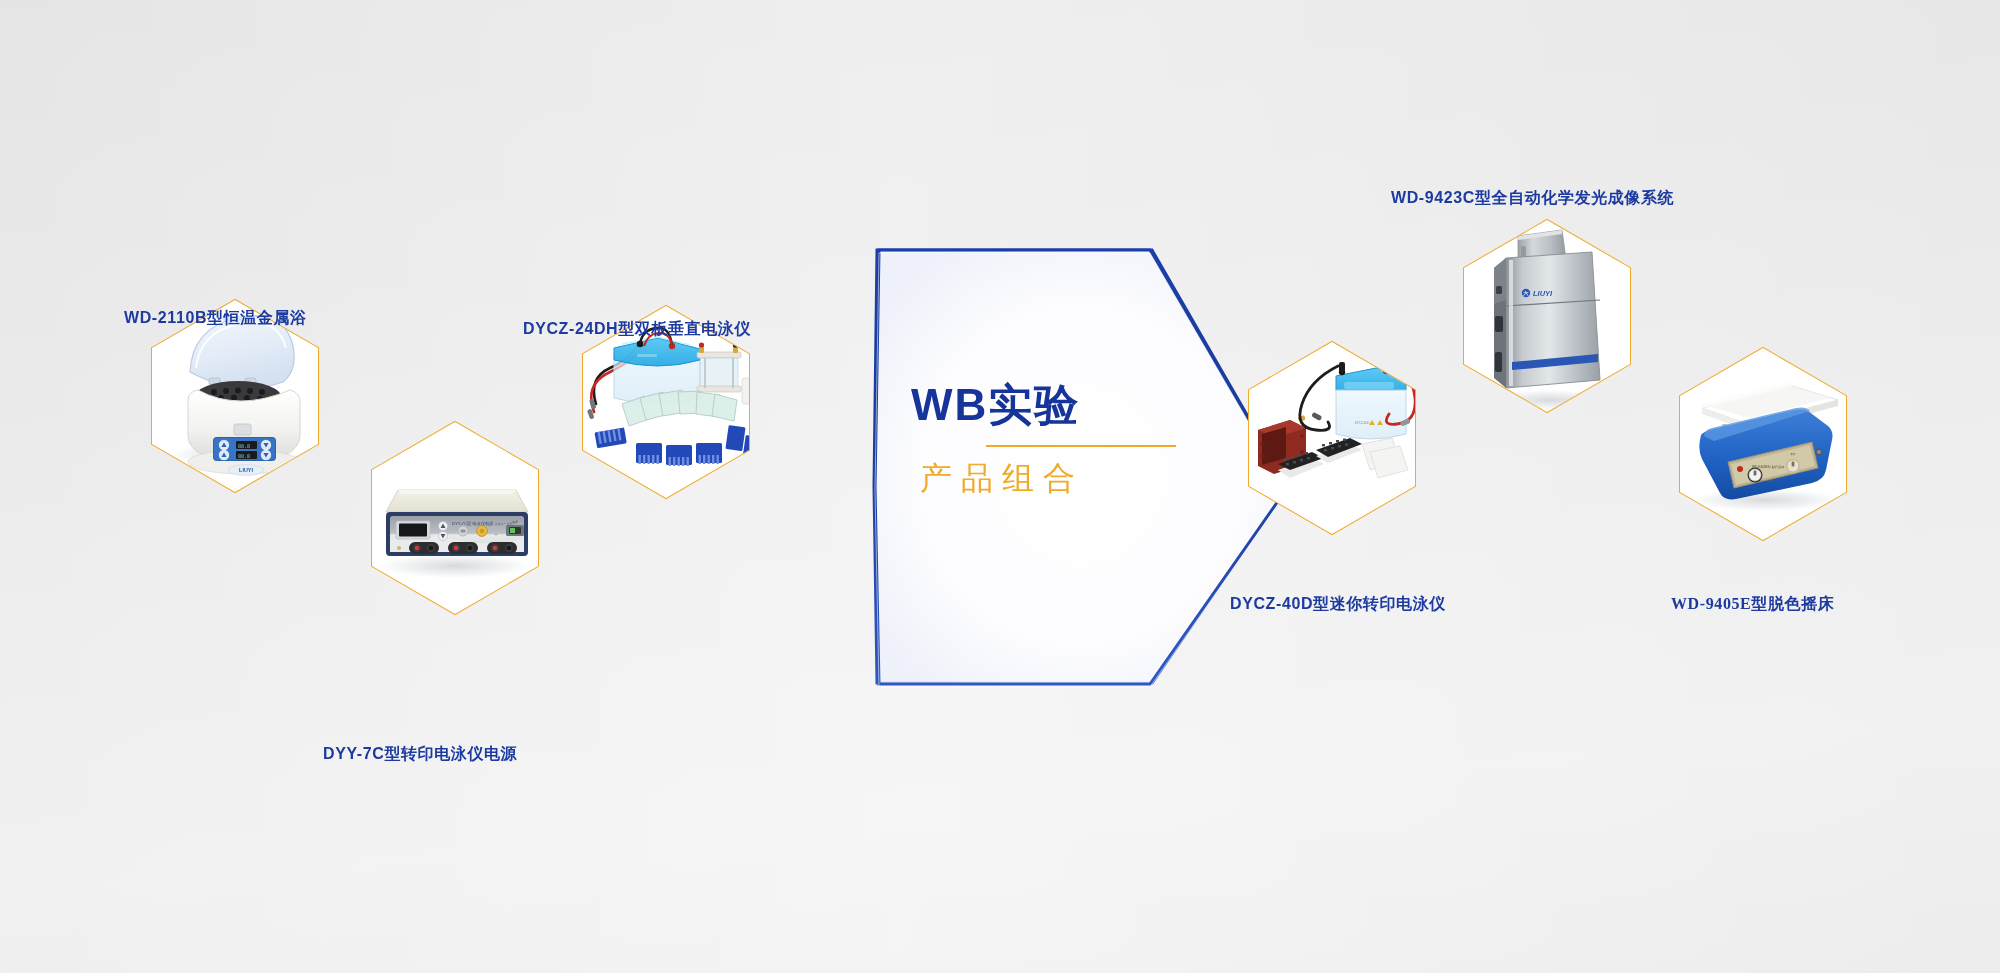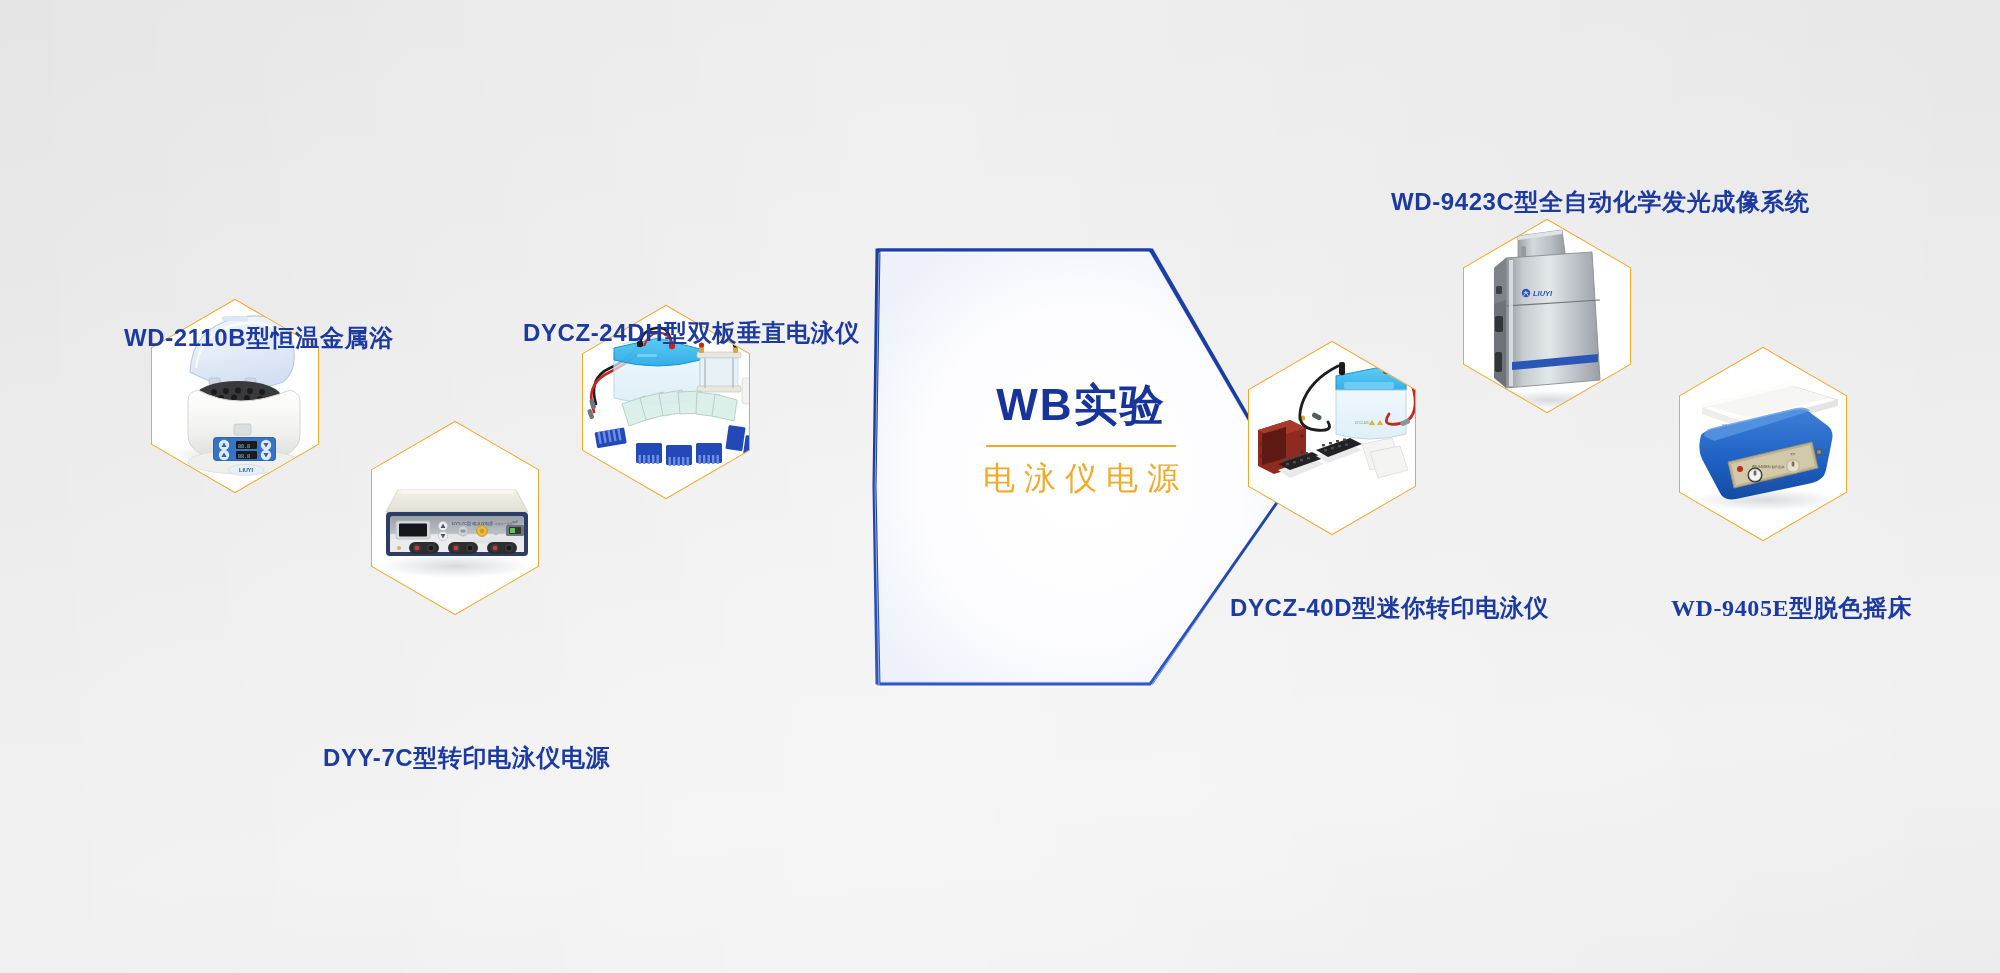--- a/index.html
+++ b/index.html
@@ -21,28 +21,27 @@
     position:absolute; inset:0;
     background: linear-gradient(90deg, rgba(255,255,255,0.0) 0%, rgba(255,255,255,0.35) 45%, rgba(255,255,255,0.25) 62%, rgba(255,255,255,0.0) 100%);
     pointer-events:none;
   }
   #svgroot { position:absolute; inset:0; width:2000px; height:973px; }
 
   .label {
     position: absolute;
     color: #1c3aa0;
     font-weight: bold;
-    font-size: 24px;
+    font-size: 16px;
     letter-spacing: 0.6px;
     white-space: nowrap;
     line-height: 1;
   }
   .center-title {
     position: absolute;
-    text-align: center;
     width: 340px;
   }
   .center-title .t1 {
     display:block;
     color: #17349b;
     font-size: 44px;
     font-weight: bold;
     letter-spacing: 2px;
     line-height: 1.15;
   }
@@ -536,24 +535,24 @@
         <circle cx="1819" cy="452" r="3.4" fill="#55595e"></circle>
         <circle cx="1819" cy="452" r="2" fill="#8d9196"></circle>
       </g>
     </g>
 
   </svg>
 
   <div class="center-title" style="left:911px; top:380px;">
     <span class="t1">WB实验</span>
     <span class="rule"></span>
-    <span class="t2">电泳仪电源</span>
+    <span class="t2">产品组合</span>
   </div>
 
-  <div class="label" style="left:124px; top:326px;">WD-2110B型恒温金属浴</div>
+  <div class="label" style="left:124px; top:310px;">WD-2110B型恒温金属浴</div>
 
   <div class="label" style="left:323px; top:746px;">DYY-7C型转印电泳仪电源</div>
 
   <div class="label" style="left:523px; top:321px;">DYCZ-24DH型双板垂直电泳仪</div>
 
   <div class="label" style="left:1230px; top:596px;">DYCZ-40D型迷你转印电泳仪</div>
 
   <div class="label" style="left:1391px; top:190px;">WD-9423C型全自动化学发光成像系统</div>
 
   <div class="label" style="left:1671px; top:596px;font-family:Liberation Serif, serif;">WD-9405E型脱色摇床</div>

